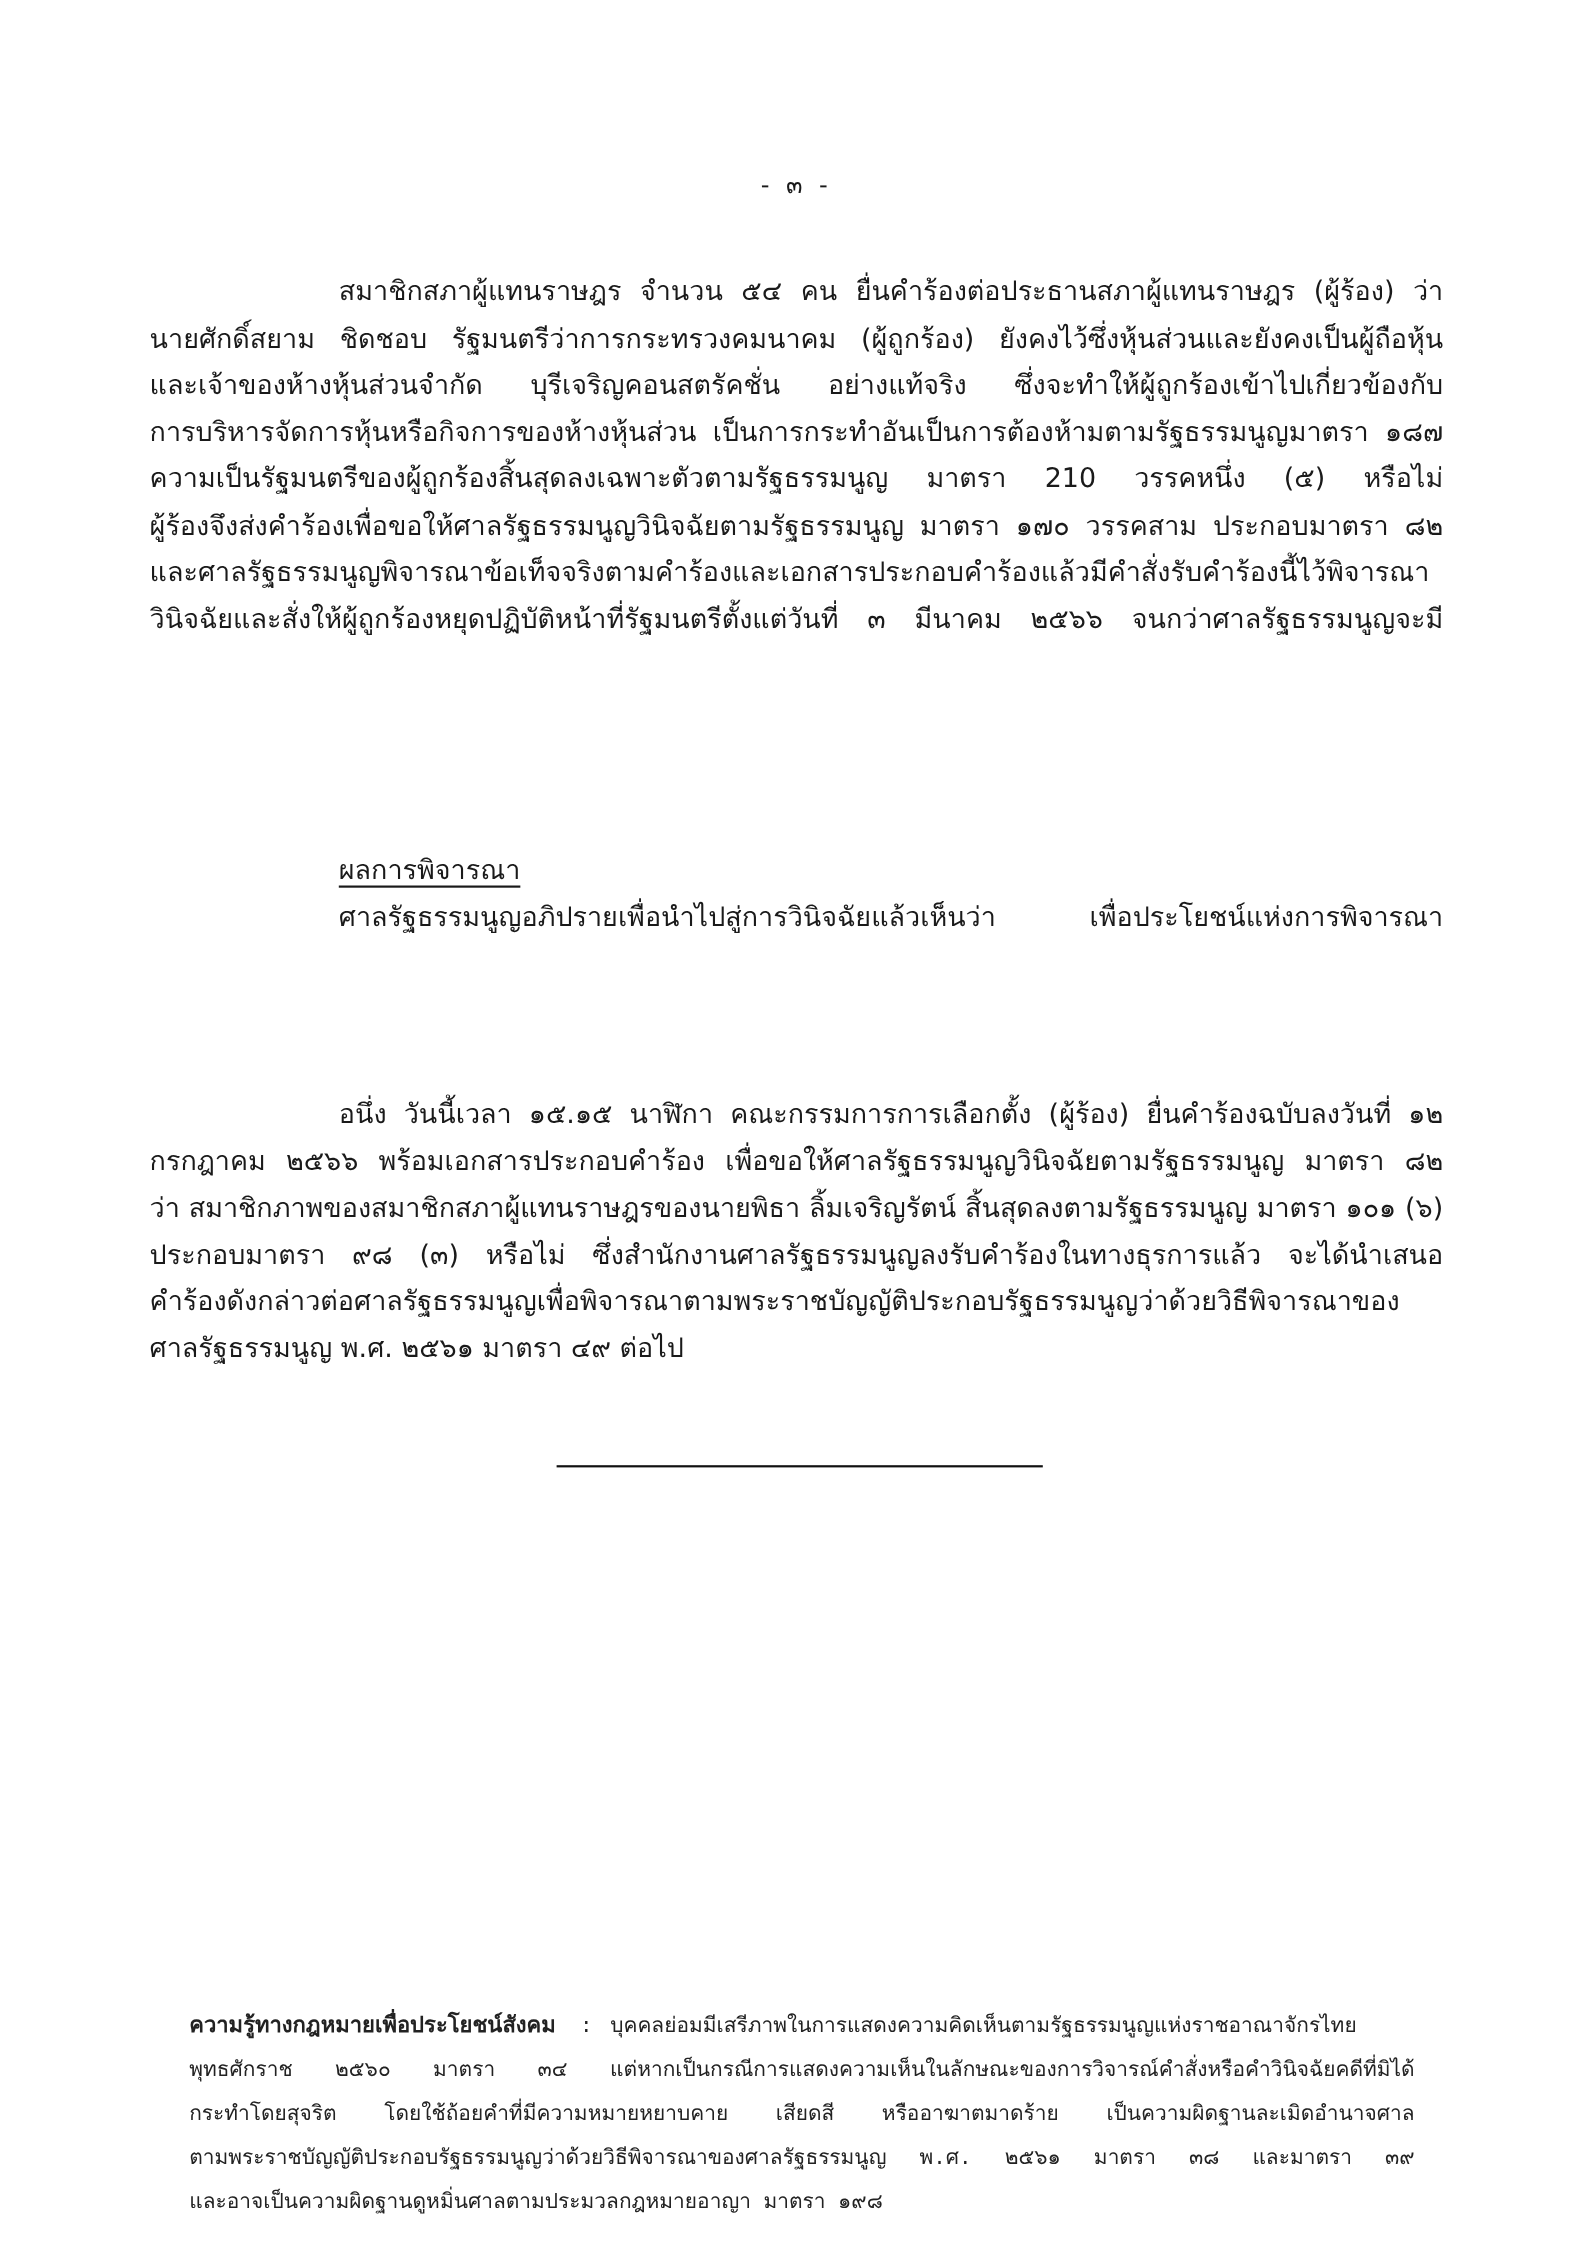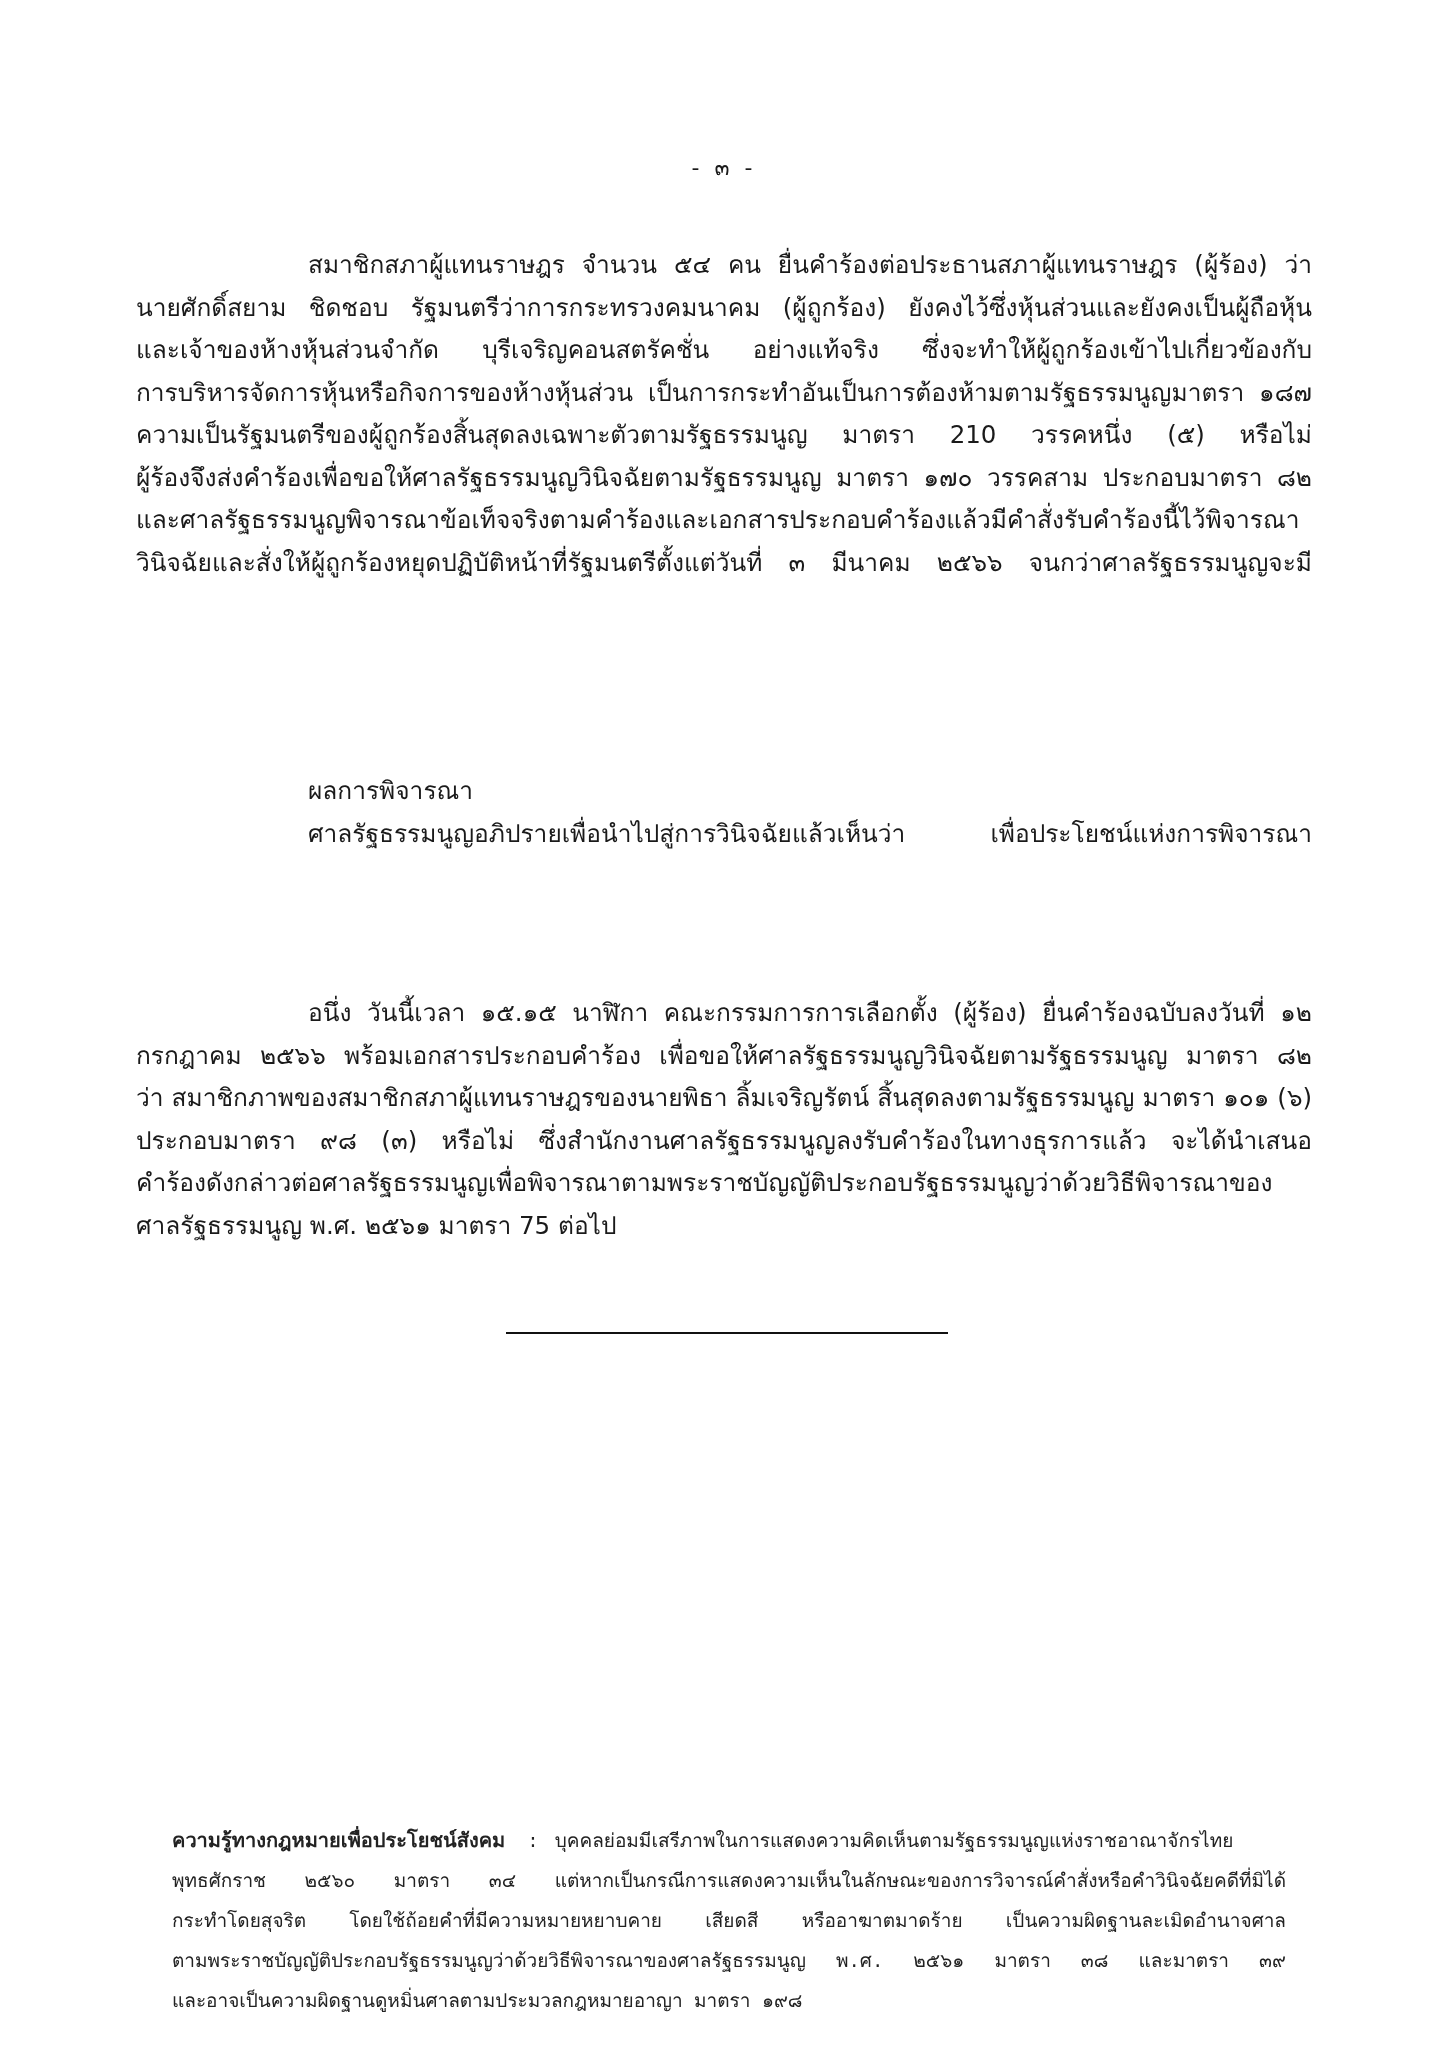--- a/index.html
+++ b/index.html
@@ -18,21 +18,21 @@
     }
     .line {
       display: block; white-space: nowrap;
       text-align: justify; text-align-last: justify;
       height: 42.5px;
     }
     .line.last { text-align-last: left; }
     .line.indent { padding-left: 172px; }
     .heading {
       display: block; padding-left: 172px; height: 42.5px;
-      text-underline-offset: 6px;
+      text-decoration: underline; text-underline-offset: 6px;
     }
     #para1 { top: 244px; }
     #considerations { top: 770px; }
     #para3 { top: 992px; }
     .divider {
       position: absolute; left: 506px; top: 1332px; width: 442px; height: 2px;
       background: #111111;
     }
     .footer-note {
       position: absolute; left: 172px; top: 1822px; width: 1114px;
@@ -62,21 +62,21 @@
   <span class="heading">ผลการพิจารณา</span>
   <span class="line indent">ศาลรัฐธรรมนูญอภิปรายเพื่อนำไปสู่การวินิจฉัยแล้วเห็นว่า เพื่อประโยชน์แห่งการพิจารณา</span>
 </div>
 
 <div class="body-text" id="para3">
   <span class="line indent">อนึ่ง วันนี้เวลา ๑๕.๑๕ นาฬิกา คณะกรรมการการเลือกตั้ง (ผู้ร้อง) ยื่นคำร้องฉบับลงวันที่ ๑๒</span>
   <span class="line">กรกฎาคม ๒๕๖๖ พร้อมเอกสารประกอบคำร้อง เพื่อขอให้ศาลรัฐธรรมนูญวินิจฉัยตามรัฐธรรมนูญ มาตรา ๘๒</span>
   <span class="line">ว่า สมาชิกภาพของสมาชิกสภาผู้แทนราษฎรของนายพิธา ลิ้มเจริญรัตน์ สิ้นสุดลงตามรัฐธรรมนูญ มาตรา ๑๐๑ (๖)</span>
   <span class="line">ประกอบมาตรา ๙๘ (๓) หรือไม่ ซึ่งสำนักงานศาลรัฐธรรมนูญลงรับคำร้องในทางธุรการแล้ว จะได้นำเสนอ</span>
   <span class="line">คำร้องดังกล่าวต่อศาลรัฐธรรมนูญเพื่อพิจารณาตามพระราชบัญญัติประกอบรัฐธรรมนูญว่าด้วยวิธีพิจารณาของ</span>
-  <span class="line last">ศาลรัฐธรรมนูญ พ.ศ. ๒๕๖๑ มาตรา 75 ต่อไป</span>
+  <span class="line last">ศาลรัฐธรรมนูญ พ.ศ. ๒๕๖๑ มาตรา ๔๙ ต่อไป</span>
 </div>
 
 <div class="divider"></div>
 
 <div class="footer-note">
   <span class="line">
     <span class="footer-title">ความรู้ทางกฎหมายเพื่อประโยชน์สังคม</span><span class="footer-colon">:</span><span>บุคคลย่อมมีเสรีภาพในการแสดงความคิดเห็นตามรัฐธรรมนูญแห่งราชอาณาจักรไทย</span>
   </span>
   <span class="line">พุทธศักราช ๒๕๖๐ มาตรา ๓๔ แต่หากเป็นกรณีการแสดงความเห็นในลักษณะของการวิจารณ์คำสั่งหรือคำวินิจฉัยคดีที่มิได้</span>
   <span class="line">กระทำโดยสุจริต โดยใช้ถ้อยคำที่มีความหมายหยาบคาย เสียดสี หรืออาฆาตมาดร้าย เป็นความผิดฐานละเมิดอำนาจศาล</span>

